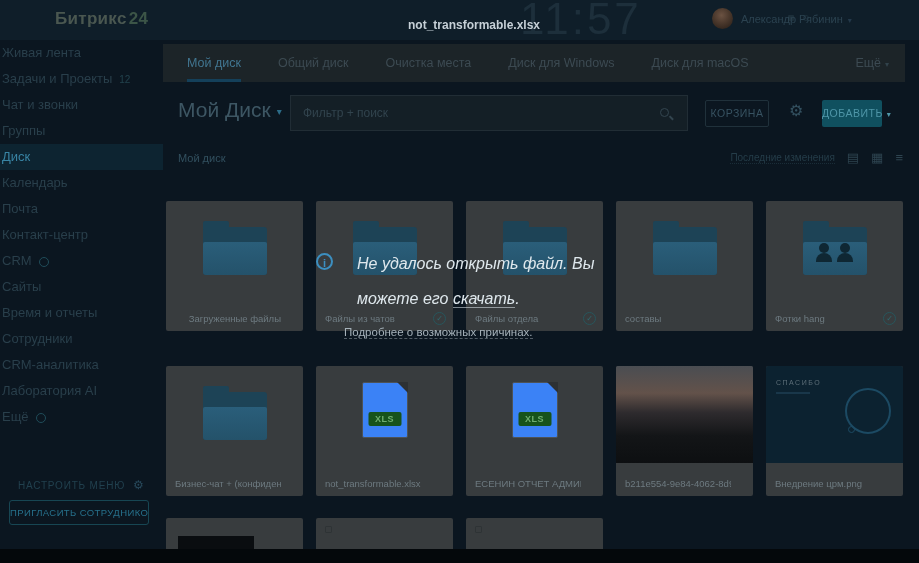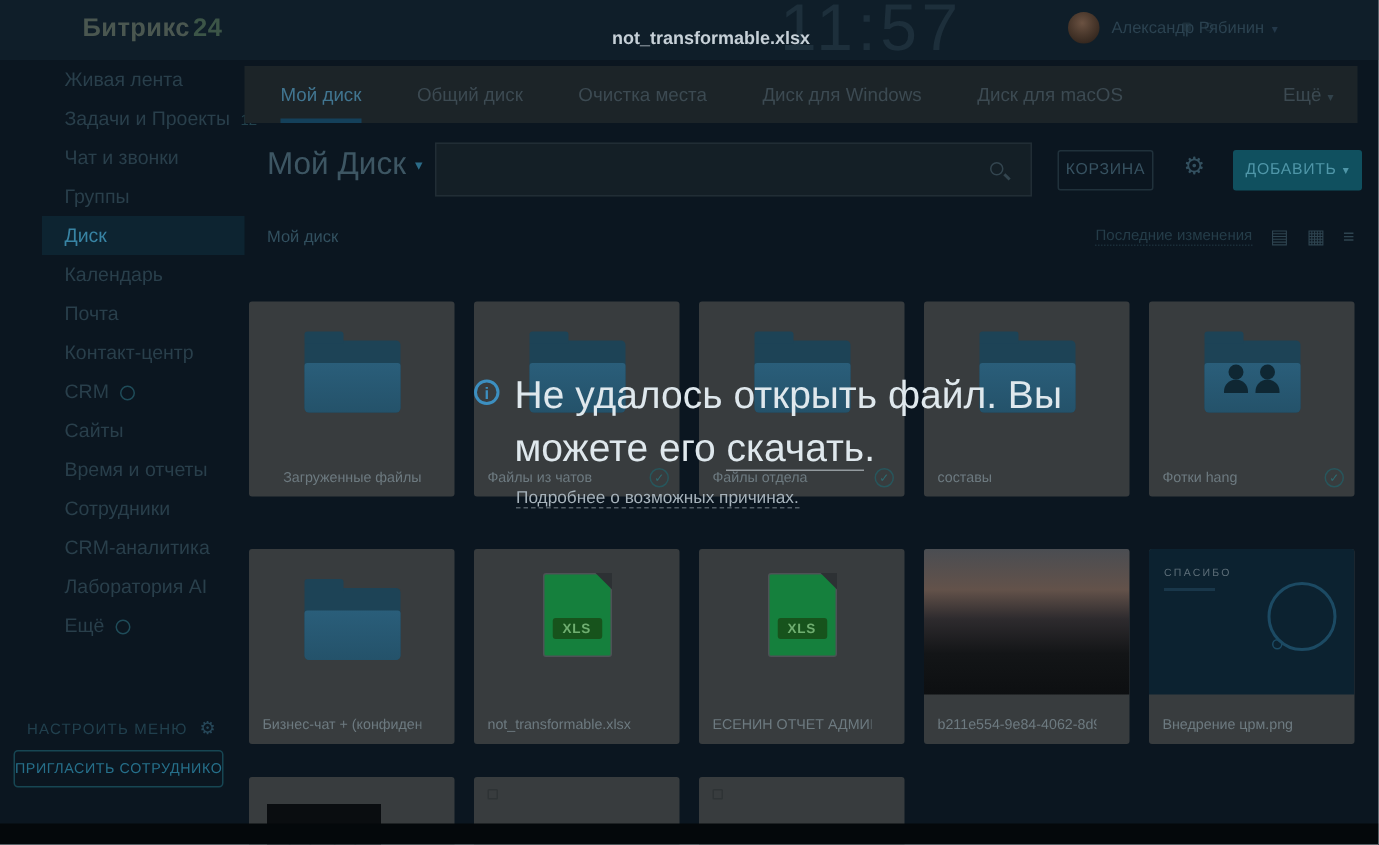--- a/index.html
+++ b/index.html
@@ -22,28 +22,28 @@
   .mini-icons .ci { width:6px; height:6px; border:1px solid #1c2f3a; border-radius:50%; }
   .avatar { position:absolute; left:712px; top:8px; width:21px; height:21px; border-radius:50%; background:radial-gradient(circle at 45% 35%, #6b5242 0%, #4a382c 45%, #241b15 100%); }
   .user-name { position:absolute; left:741px; top:13px; font-size:11px; color:#2b4250; }
   .user-name .arr { font-size:8px; color:#24394a; margin-left:5px; }
 
   
   .viewer-title { position:absolute; left:384px; top:18px; width:180px; text-align:center; font-size:12px; font-weight:bold; color:#c6d0d7; z-index:60; }
   .viewer-msg { position:absolute; left:316px; top:246px; z-index:70; }
   .msg-row { display:flex; align-items:flex-start; }
   .info-icon { flex:0 0 auto; width:17px; height:17px; border:2px solid #3c8fc0; border-radius:50%; color:#3c8fc0; font-size:11px; line-height:16px; text-align:center; font-weight:bold; margin-top:7px; }
-  .msg-text { margin-left:10px; font-size:26px; line-height:35px; color:#dfe8ed; white-space:nowrap; }
+  .msg-text { margin-left:24px; font-size:16px; line-height:35px; color:#dfe8ed; white-space:nowrap;font-style:italic; }
   .msg-link { color:#dfe8ed; border-bottom:1px solid rgba(223,232,237,.55); cursor:pointer; }
   .msg-details { margin:10px 0 0 28px; font-size:11.5px; color:#a6b2ba; display:inline-block; }
   .msg-details span { border-bottom:1px dashed rgba(166,178,186,.45); cursor:pointer; }
 
   
   .sidebar { position:absolute; left:0; top:40px; width:163px; bottom:0; }
-  .side-item { position:relative; height:26px; line-height:26px; padding-left:15px; font-size:13px; color:#293f4b; white-space:nowrap; cursor:pointer;margin-left:28px; }
+  .side-item { position:relative; height:26px; line-height:26px; padding-left:2px; font-size:13px; color:#293f4b; white-space:nowrap; cursor:pointer; }
   .side-item.active { background:#0d2431; color:#3884a4; }
   .side-badge-num { font-size:10px; color:#22424d; margin-left:7px; }
   .side-badge-ring { display:inline-block; width:10px; height:10px; border:1px solid #1f4c59; border-radius:50%; margin-left:7px; vertical-align:middle; }
   .configure { position:absolute; left:18px; top:438px; font-size:10px; letter-spacing:.8px; color:#21404e; cursor:pointer;text-align:right; }
   .configure .gear { font-size:12px; color:#27485a; margin-left:8px; }
   .invite-btn { position:absolute; left:9px; top:460px; width:140px; height:25px; border:1px solid #174653; border-radius:3px; font-size:9.5px; letter-spacing:.4px; color:#26708b; text-align:center; line-height:23px; cursor:pointer; white-space:nowrap; overflow:hidden; }
 
   
   .tabbar { position:absolute; left:163px; top:44px; width:742px; height:38px; background:#1c2428; display:flex; align-items:center; padding:0 16px 0 24px; }
   .tab { position:relative; height:38px; line-height:38px; font-size:12.5px; color:#3c4a52; margin-right:37px; cursor:pointer; white-space:nowrap; }
@@ -55,42 +55,42 @@
   
   .drive-title { position:absolute; left:178px; top:98px; font-size:21px; color:#3d5663; }
   .drive-title .arr { font-size:10px; color:#2c6c88; margin-left:6px; vertical-align:middle; }
   .filter-box { position:absolute; left:290px; top:95px; width:398px; height:36px; background:#141f26; border:1px solid #212d35; }
   .filter-box input { position:absolute; left:12px; top:1px; width:350px; height:32px; background:transparent; border:none; outline:none; font-size:12px; color:#4a6374; font-family:"Liberation Sans",sans-serif; }
   .filter-box input::placeholder { color:#31434d; }
   .filter-box .mag { position:absolute; right:18px; top:12px; width:9px; height:9px; border:1.5px solid #33454f; border-radius:50%; }
   .filter-box .mag::after { content:""; position:absolute; left:8px; top:8px; width:5px; height:1.5px; background:#33454f; transform:rotate(45deg); }
   .trash-btn { position:absolute; left:705px; top:100px; width:64px; height:27px; border:1px solid #20313b; border-radius:2px; font-size:10.5px; letter-spacing:.5px; color:#375261; text-align:center; line-height:25px; cursor:pointer; }
   .gear-btn { position:absolute; left:789px; top:101px; font-size:16px; color:#33505f; cursor:pointer; }
-  .add-btn { position:absolute; left:822px; top:100px; width:86px; height:27px; background:#10505f; border-radius:2px; font-size:10.5px; letter-spacing:.5px; color:#4f96a8; text-align:center; line-height:27px; cursor:pointer; }
+  .add-btn { position:absolute; left:822px; top:100px; width:60px; height:27px; background:#10505f; border-radius:2px; font-size:10.5px; letter-spacing:.5px; color:#4f96a8; text-align:center; line-height:27px; cursor:pointer; }
   .add-btn .arr { font-size:8px; margin-left:4px; }
 
   
   .breadcrumb { position:absolute; left:178px; top:152px; font-size:11px; color:#32505f; cursor:pointer; }
   .bc-right { position:absolute; right:16px; top:150px; display:flex; align-items:center; gap:12px; }
   .bc-link { font-size:10px; color:#253d49; border-bottom:1px dotted rgba(37,61,73,.6); cursor:pointer; }
   .view-ic { font-size:13px; color:#2e4450; cursor:pointer; line-height:16px; }
 
   
   .tile { position:absolute; width:137px; height:130px; background:#383c3e; border-radius:2px; cursor:pointer; overflow:hidden; }
   .tile-label { position:absolute; left:9px; right:22px; bottom:7px; font-size:9.5px; color:#6d7a80; white-space:nowrap; overflow:hidden; }
   .tile-check { position:absolute; right:7px; bottom:6px; width:13px; height:13px; border:1px solid #27565c; border-radius:50%; color:#2e6a70; font-size:8px; line-height:12px; text-align:center; }
 
   .folder { position:absolute; left:50%; top:26px; transform:translateX(-50%); width:64px; height:48px; background:#1d4356; border-radius:3px; }
   .folder::before { content:""; position:absolute; top:-6px; left:0; width:26px; height:8px; background:#1d4356; border-radius:2px 2px 0 0; }
   .folder::after { content:""; position:absolute; left:0; bottom:0; width:100%; height:33px; background:linear-gradient(180deg,#2a5e7a,#24526a); border-radius:2px 2px 3px 3px; }
   .person { position:absolute; z-index:2; width:10px; height:10px; border-radius:50%; background:#0f2733; }
   .person::after { content:""; position:absolute; top:10px; left:-3px; width:16px; height:9px; border-radius:8px 8px 0 0; background:#0f2733; }
   .p1 { left:16px; top:16px; } .p2 { left:37px; top:16px; }
 
-  .xls { position:absolute; left:50%; top:16px; transform:translateX(-50%); width:42px; height:56px; background:#15803d; border:1px solid #4d5256; border-radius:2px;padding-left:44px; }
+  .xls { position:absolute; left:50%; top:16px; transform:translateX(-50%); width:42px; height:56px; background:#3b82f6; border:1px solid #4d5256; border-radius:2px;padding-left:44px; }
   .xls .fold { position:absolute; right:-1px; top:-1px; width:0; height:0; border-top:11px solid #2d3134; border-left:11px solid transparent; }
   .xls-badge { position:absolute; left:50%; bottom:11px; transform:translateX(-50%); background:#17531c; color:#6fae70; font-size:9px; font-weight:bold; padding:2px 7px; border-radius:2px; letter-spacing:.5px; }
 
   .thumb { position:absolute; left:0; top:0; right:0; height:97px; }
   .thumb.photo { background:linear-gradient(180deg,#4a4d52 0%,#63524a 28%,#2e2b2e 48%,#131517 72%,#0d0f11 100%); }
   .thumb.design { background:#0c2230; }
   .dtext { position:absolute; left:10px; top:13px; font-size:7px; letter-spacing:1.5px; color:#5d6e78; }
   .dline { position:absolute; left:10px; top:26px; width:34px; height:2px; background:#19374a; }
   .dring { position:absolute; right:12px; top:22px; width:46px; height:46px; border:2px solid #1c4a63; border-radius:50%; }
   .ddot { position:absolute; right:48px; top:60px; width:7px; height:7px; border:1px solid #1c4a63; border-radius:50%; }
@@ -144,20 +144,21 @@
       <div class="tab active"><span>Мой диск</span></div>
       <div class="tab"><span>Общий диск</span></div>
       <div class="tab"><span>Очистка места</span></div>
       <div class="tab"><span>Диск для Windows</span></div>
       <div class="tab"><span>Диск для macOS</span></div>
       <div class="tab more"><span>Ещё</span><span class="arr">▾</span></div>
     </div>
 
   <div class="drive-title"><span>Мой Диск</span><span class="arr">▾</span></div>
   <div class="filter-box">
+    <input type="text" placeholder="Фильтр + поиск" style="">
     <span class="mag"></span>
   </div>
   <div class="trash-btn">КОРЗИНА</div>
   <div class="gear-btn">⚙</div>
   <div class="add-btn"><span>ДОБАВИТЬ</span><span class="arr">▾</span></div>
 
   <div class="breadcrumb">Мой диск</div>
   <div class="bc-right">
     <span class="bc-link">Последние изменения</span>
     <span class="view-ic">▤</span>

